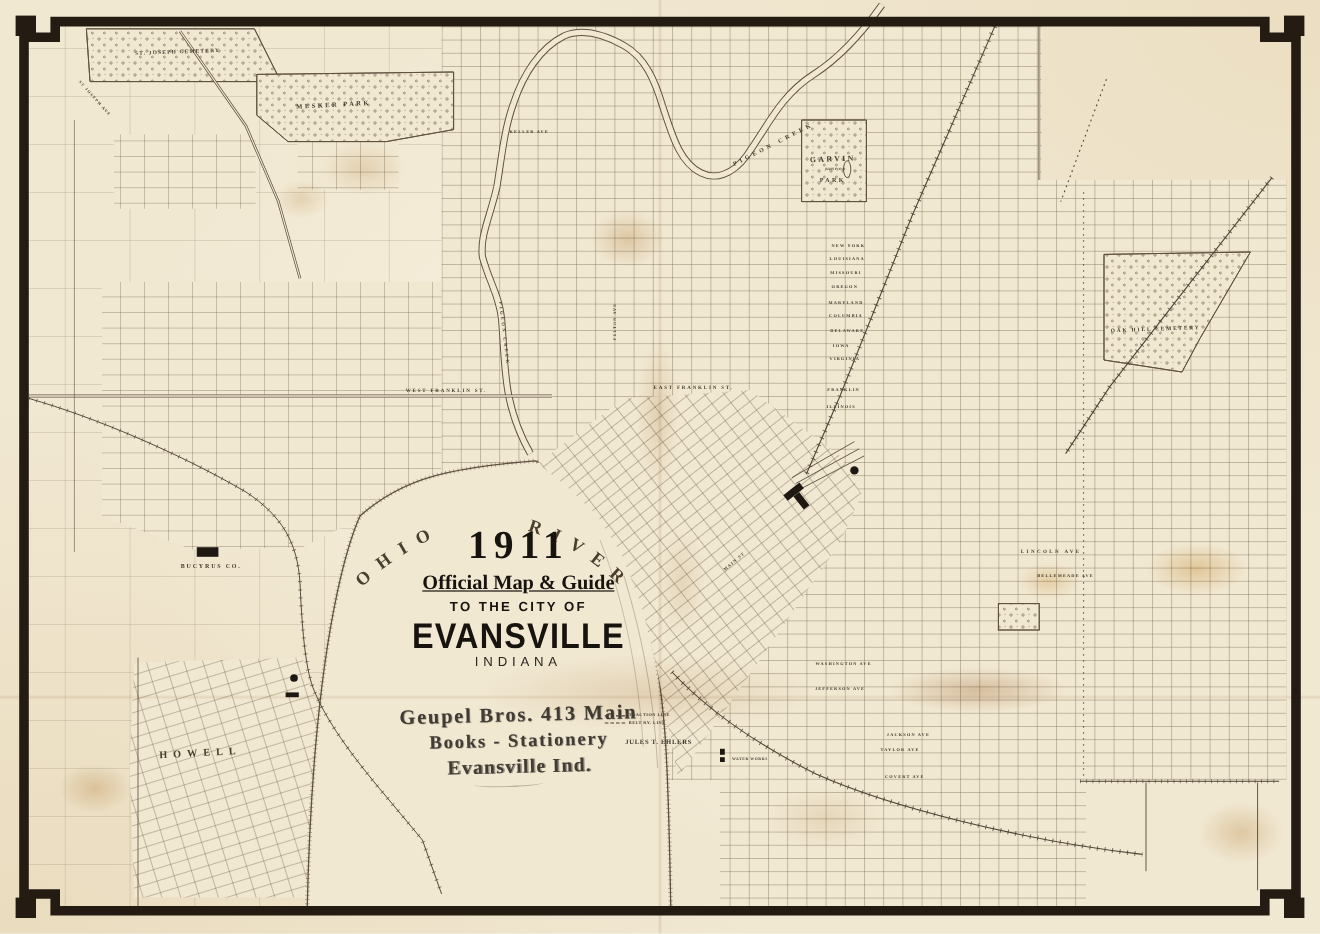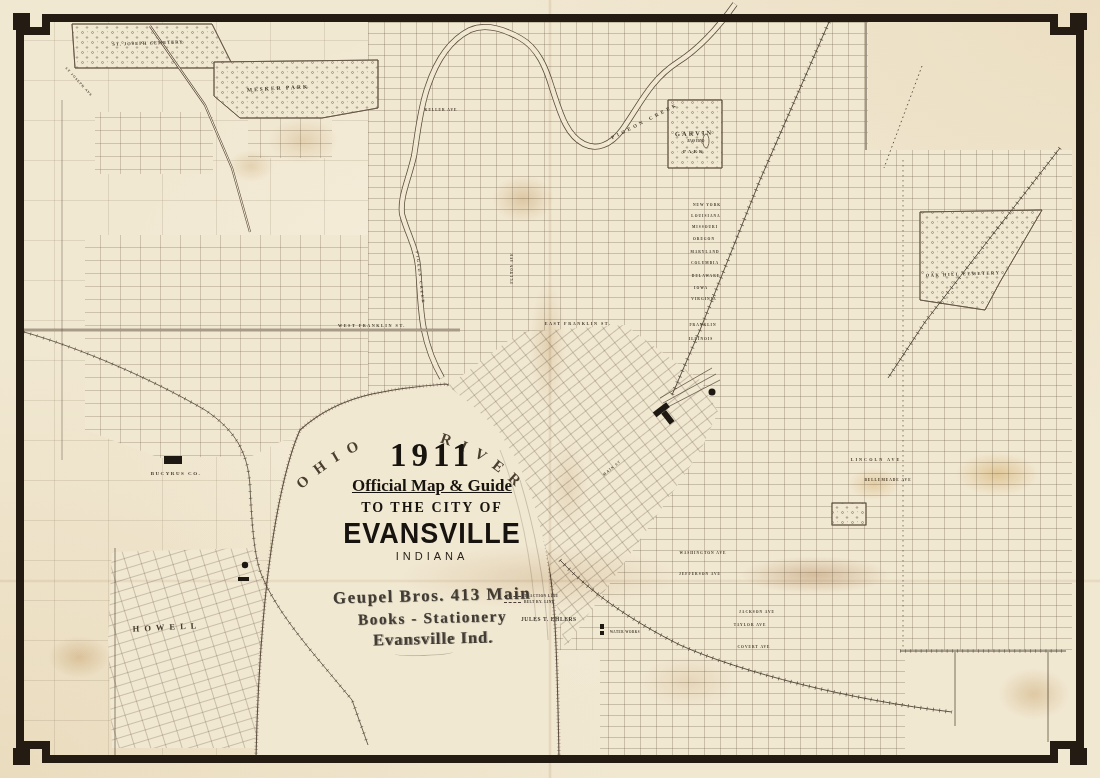--- a/index.html
+++ b/index.html
@@ -18,21 +18,21 @@
     position:absolute;white-space:nowrap;color:#453a2c;
     font-family:"Liberation Serif", serif;font-weight:600;
     transform:translate(-50%,-50%);
   }
   .title-block{
     position:absolute;left:337px;top:438px;width:190px;text-align:center;
     color:#17130e;z-index:2;line-height:1.05;
   }
   .tb-year{font-size:33px;font-weight:bold;letter-spacing:5px;font-family:"Liberation Serif",serif;}
   .tb-line1{font-size:17px;font-weight:bold;margin-top:4px;font-family:"Liberation Serif",serif;text-decoration:underline;}
-  .tb-line2{font-size:14px;font-weight:bold;letter-spacing:2px;margin-top:7px;font-family:Liberation Serif, serif;}
+  .tb-line2{font-size:11px;font-weight:bold;letter-spacing:2px;margin-top:7px;font-family:Liberation Sans, sans-serif;}
   .tb-city{font-size:27px;font-weight:bold;letter-spacing:1px;margin-top:3px;font-family:"Liberation Sans",sans-serif;transform:scaleY(1.1);}
   .tb-state{font-size:11px;letter-spacing:4px;margin-top:3px;font-family:"Liberation Sans",sans-serif;color:#2a241c;}
   .stamp{
     position:absolute;left:330px;top:586px;width:205px;text-align:center;z-index:2;
     color:#413c34;font-weight:bold;font-family:"Liberation Serif",serif;
     transform:rotate(-1.4deg);text-shadow:0.6px 0.4px 0.7px rgba(70,64,55,.55);
   }
   .stamp-l1{font-size:17px;letter-spacing:1.5px;}
   .stamp-l2{font-size:15.5px;letter-spacing:1.5px;margin-top:3px;}
   .stamp-l3{font-size:16.5px;letter-spacing:1px;margin-top:2px;text-shadow:1.2px 0 0 rgba(70,64,55,.5);}

